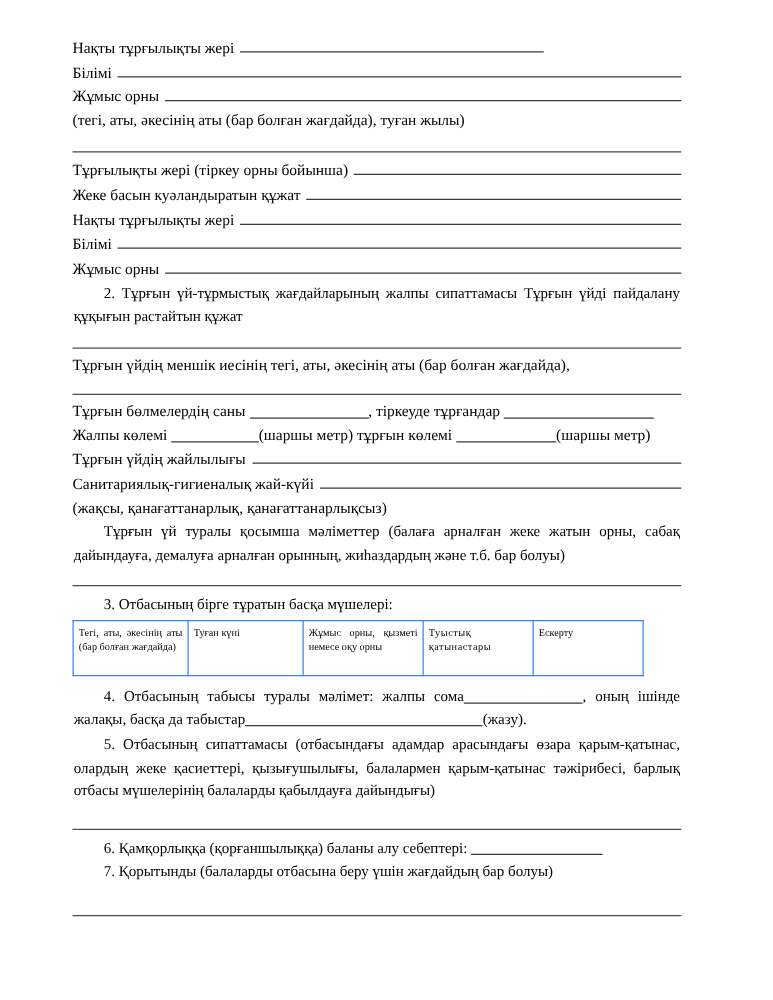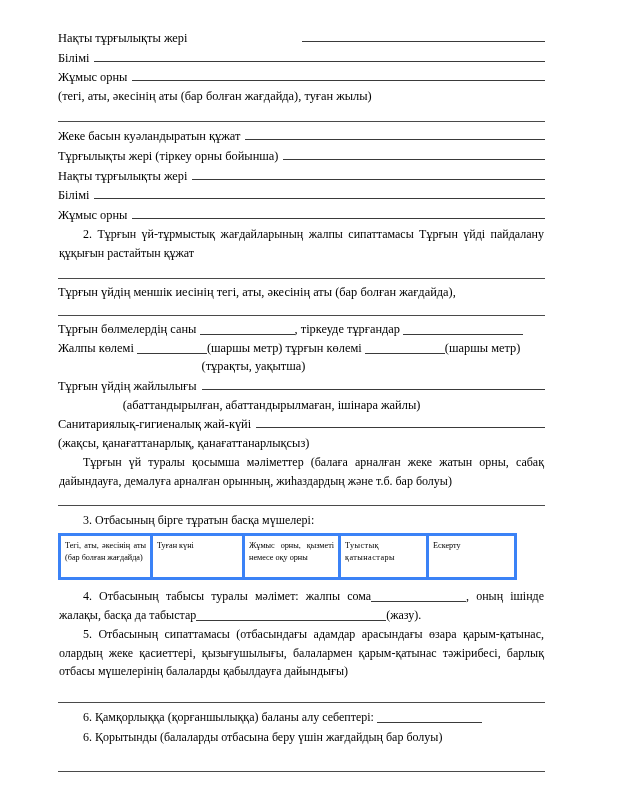--- a/index.html
+++ b/index.html
@@ -22,21 +22,20 @@
     padding: 28px 73px 0 58px;
   }
 
   
   .row {
     font-size: 12.4px;
     line-height: 18.6px;
     white-space: nowrap;
     display: flex;
     align-items: baseline;
-    justify-content: space-between;
   }
   .row .lbl { flex: 0 0 auto; }
   .row .fill {
     flex: 1 1 auto;
     border-bottom: 1px solid #3a3a3a;
     margin-left: 5px;
     height: 13px;
   }
   .row .fill.short-1 { flex: 0 0 243px; }
 
@@ -94,21 +93,21 @@
   .sp24 { height: 24px; }
 
   
   table.members {
     border-collapse: collapse;
     width: 456px;
     margin-top: 3px;
     table-layout: fixed;
   }
   table.members th {
-    border: 3px solid #3b82f6;
+    border: 1px solid #3b82f6;
     font-weight: normal;
     font-size: 8.2px;
     line-height: 11.6px;
     text-align: justify;
     text-align-last: left;
     vertical-align: top;
     padding: 4px 4px 4px 4px;
     height: 44px;
     box-sizing: border-box;
   }
@@ -139,26 +138,26 @@
     <span class="fill"></span>
   </div>
 
   <div class="plain">(тегі, аты, әкесінің аты (бар болған жағдайда), туған жылы)</div>
 
   <div class="sp16"></div>
   <div class="hr"></div>
   <div class="sp4"></div>
 
   <div class="row">
+    <span class="lbl">Тұрғылықты жері (тіркеу орны бойынша)</span>
+    <span class="fill"></span>
+  </div>
+
+  <div class="row">
     <span class="lbl">Жеке басын куәландыратын құжат</span>
-    <span class="fill"></span>
-  </div>
-
-  <div class="row">
-    <span class="lbl">Тұрғылықты жері (тіркеу орны бойынша)</span>
     <span class="fill"></span>
   </div>
 
   <div class="row">
     <span class="lbl">Нақты тұрғылықты жері</span>
     <span class="fill"></span>
   </div>
 
   <div class="row">
     <span class="lbl">Білімі</span>
@@ -188,28 +187,26 @@
     <span class="blank b120"></span>
   </div>
 
   <div class="plain">
     <span>Жалпы көлемі</span>
     <span class="blank b70"></span><span>(шаршы метр)</span>
     <span>тұрғын көлемі</span>
     <span class="blank b80"></span><span>(шаршы метр)</span>
   </div>
 
-  <div class="center off-left">(тұрақты, уақытша)</div>
 
   <div class="row">
     <span class="lbl">Тұрғын үйдің жайлылығы</span>
     <span class="fill"></span>
   </div>
 
-  <div class="center off-left2">(абаттандырылған, абаттандырылмаған, ішінара жайлы)</div>
 
   <div class="row">
     <span class="lbl">Санитариялық-гигиеналық жай-күйі</span>
     <span class="fill"></span>
   </div>
 
   <div class="plain">(жақсы, қанағаттанарлық, қанағаттанарлықсыз)</div>
 
   <p class="para">Тұрғын үй туралы қосымша мәліметтер (балаға арналған жеке жатын орны, сабақ дайындауға, демалуға арналған орынның, жиһаздардың және т.б. бар болуы)</p>
 
@@ -236,18 +233,18 @@
 
   <p class="para">5. Отбасының сипаттамасы (отбасындағы адамдар арасындағы өзара қарым-қатынас, олардың жеке қасиеттері, қызығушылығы, балалармен қарым-қатынас тәжірибесі, барлық отбасы мүшелерінің балаларды қабылдауға дайындығы)</p>
 
   <div class="sp20"></div>
   <div class="hr"></div>
   <div class="sp4"></div>
 
   <p class="para"><span>6. Қамқорлыққа (қорғаншылыққа) баланы алу себептері:</span>
     <span class="blank b105"></span></p>
 
-  <p class="para">6. Қорытынды (балаларды отбасына беру үшін жағдайдың бар болуы)</p>
+  <p class="para">7. Қорытынды (балаларды отбасына беру үшін жағдайдың бар болуы)</p>
 
   <div class="sp24"></div>
   <div class="hr"></div>
 
 </div>
 
 </body></html>

